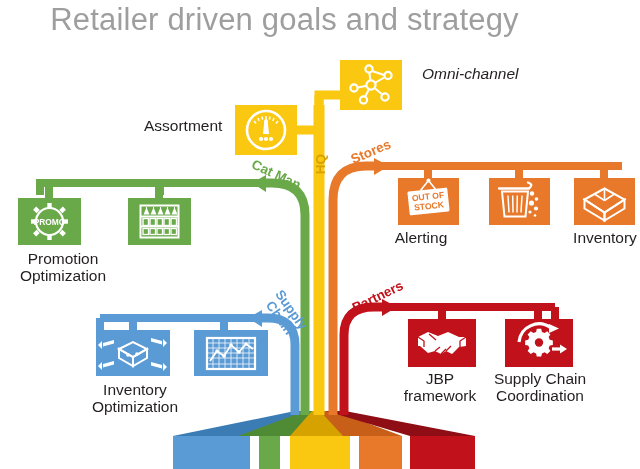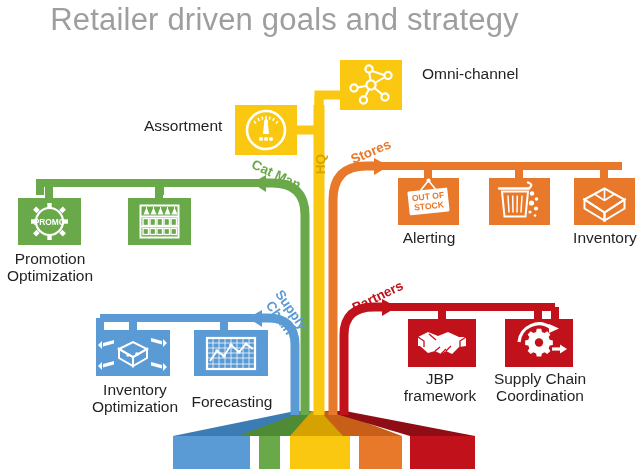--- a/index.html
+++ b/index.html
@@ -338,31 +338,30 @@
 
   <div id="page-title">Retailer driven goals and strategy</div>
 
   <div class="plabel" style="left:306px;top:157px;width:30px;color:#d6a200;transform:rotate(-90deg);">HQ</div>
   <div class="plabel" style="left:245px;top:168px;width:62px;color:#6aa94a;transform:rotate(25deg);">Cat Man</div>
   <div class="plabel" style="left:345px;top:145px;width:52px;color:#e8792b;transform:rotate(-23deg);">Stores</div>
   <div class="plabel" style="left:257px;top:300px;width:56px;color:#5b9bd5;transform:rotate(55deg);">Supply
 Chain</div>
   <div class="plabel" style="left:345px;top:290px;width:66px;color:#c1121c;transform:rotate(-26deg);">Partners</div>
 
-  <div class="lbl cap-l" style="left:422px;top:65px;width:160px;">Omni-channel</div>
+  <div class="lbl cap-l" style="left:422px;top:65px;width:160px;font-style:italic;">Omni-channel</div>
   <div class="lbl cap-l" style="left:144px;top:117px;width:90px;">Assortment</div>
 
-  <div class="lbl cap" style="left:0px;top:250px;width:100px;">Promotion
+  <div class="lbl cap" style="left:0px;top:250px;width:100px;padding-left:13px;">Promotion
 Optimization</div>
 
-  <div class="lbl cap" style="left:384px;top:229px;width:90px;">Alerting</div>
+  <div class="lbl cap" style="left:376px;top:229px;width:90px;">Alerting</div>
   <div class="lbl cap" style="left:566px;top:229px;width:78px;">Inventory</div>
 
   <div class="lbl cap" style="left:83px;top:381px;width:104px;">Inventory
 Optimization</div>
-  <div class="lbl cap" style="left:180px;top:393px;width:104px;">Forecasting</div>
 
   <div class="lbl cap" style="left:390px;top:370px;width:100px;">JBP
 framework</div>
   <div class="lbl cap" style="left:484px;top:370px;width:112px;">Supply Chain
 Coordination</div>
 
 </div>
 
 </body></html>

